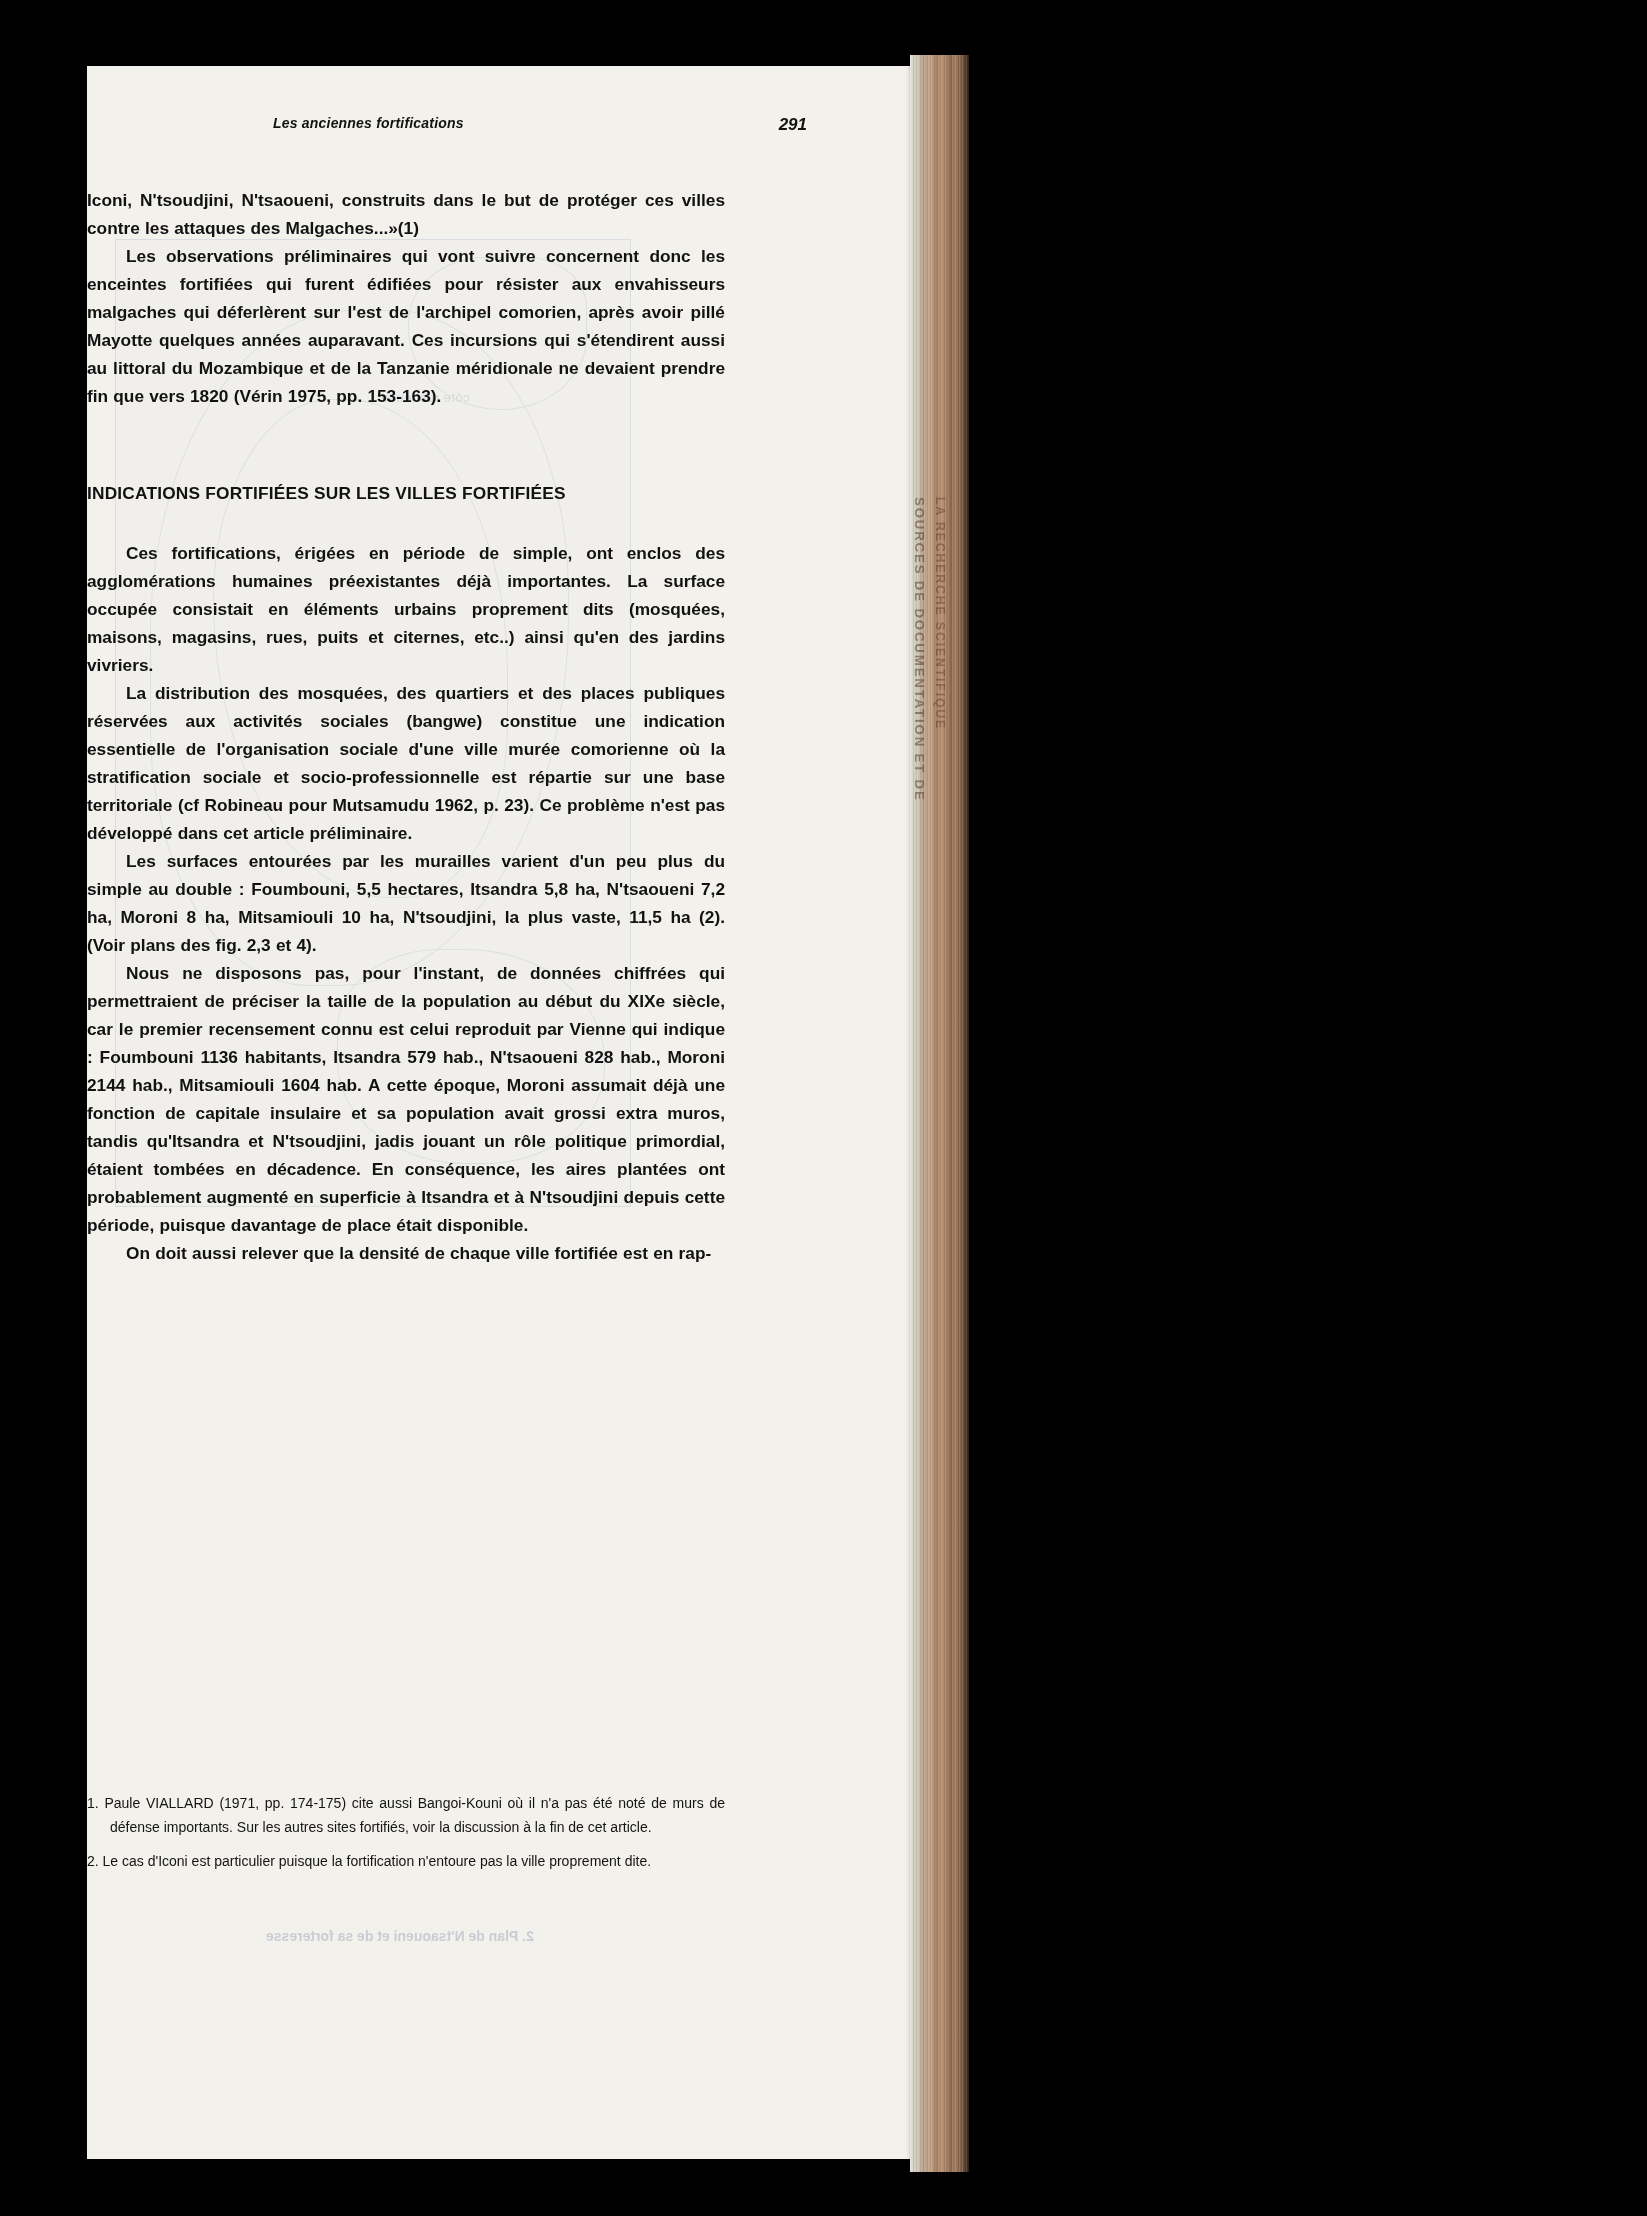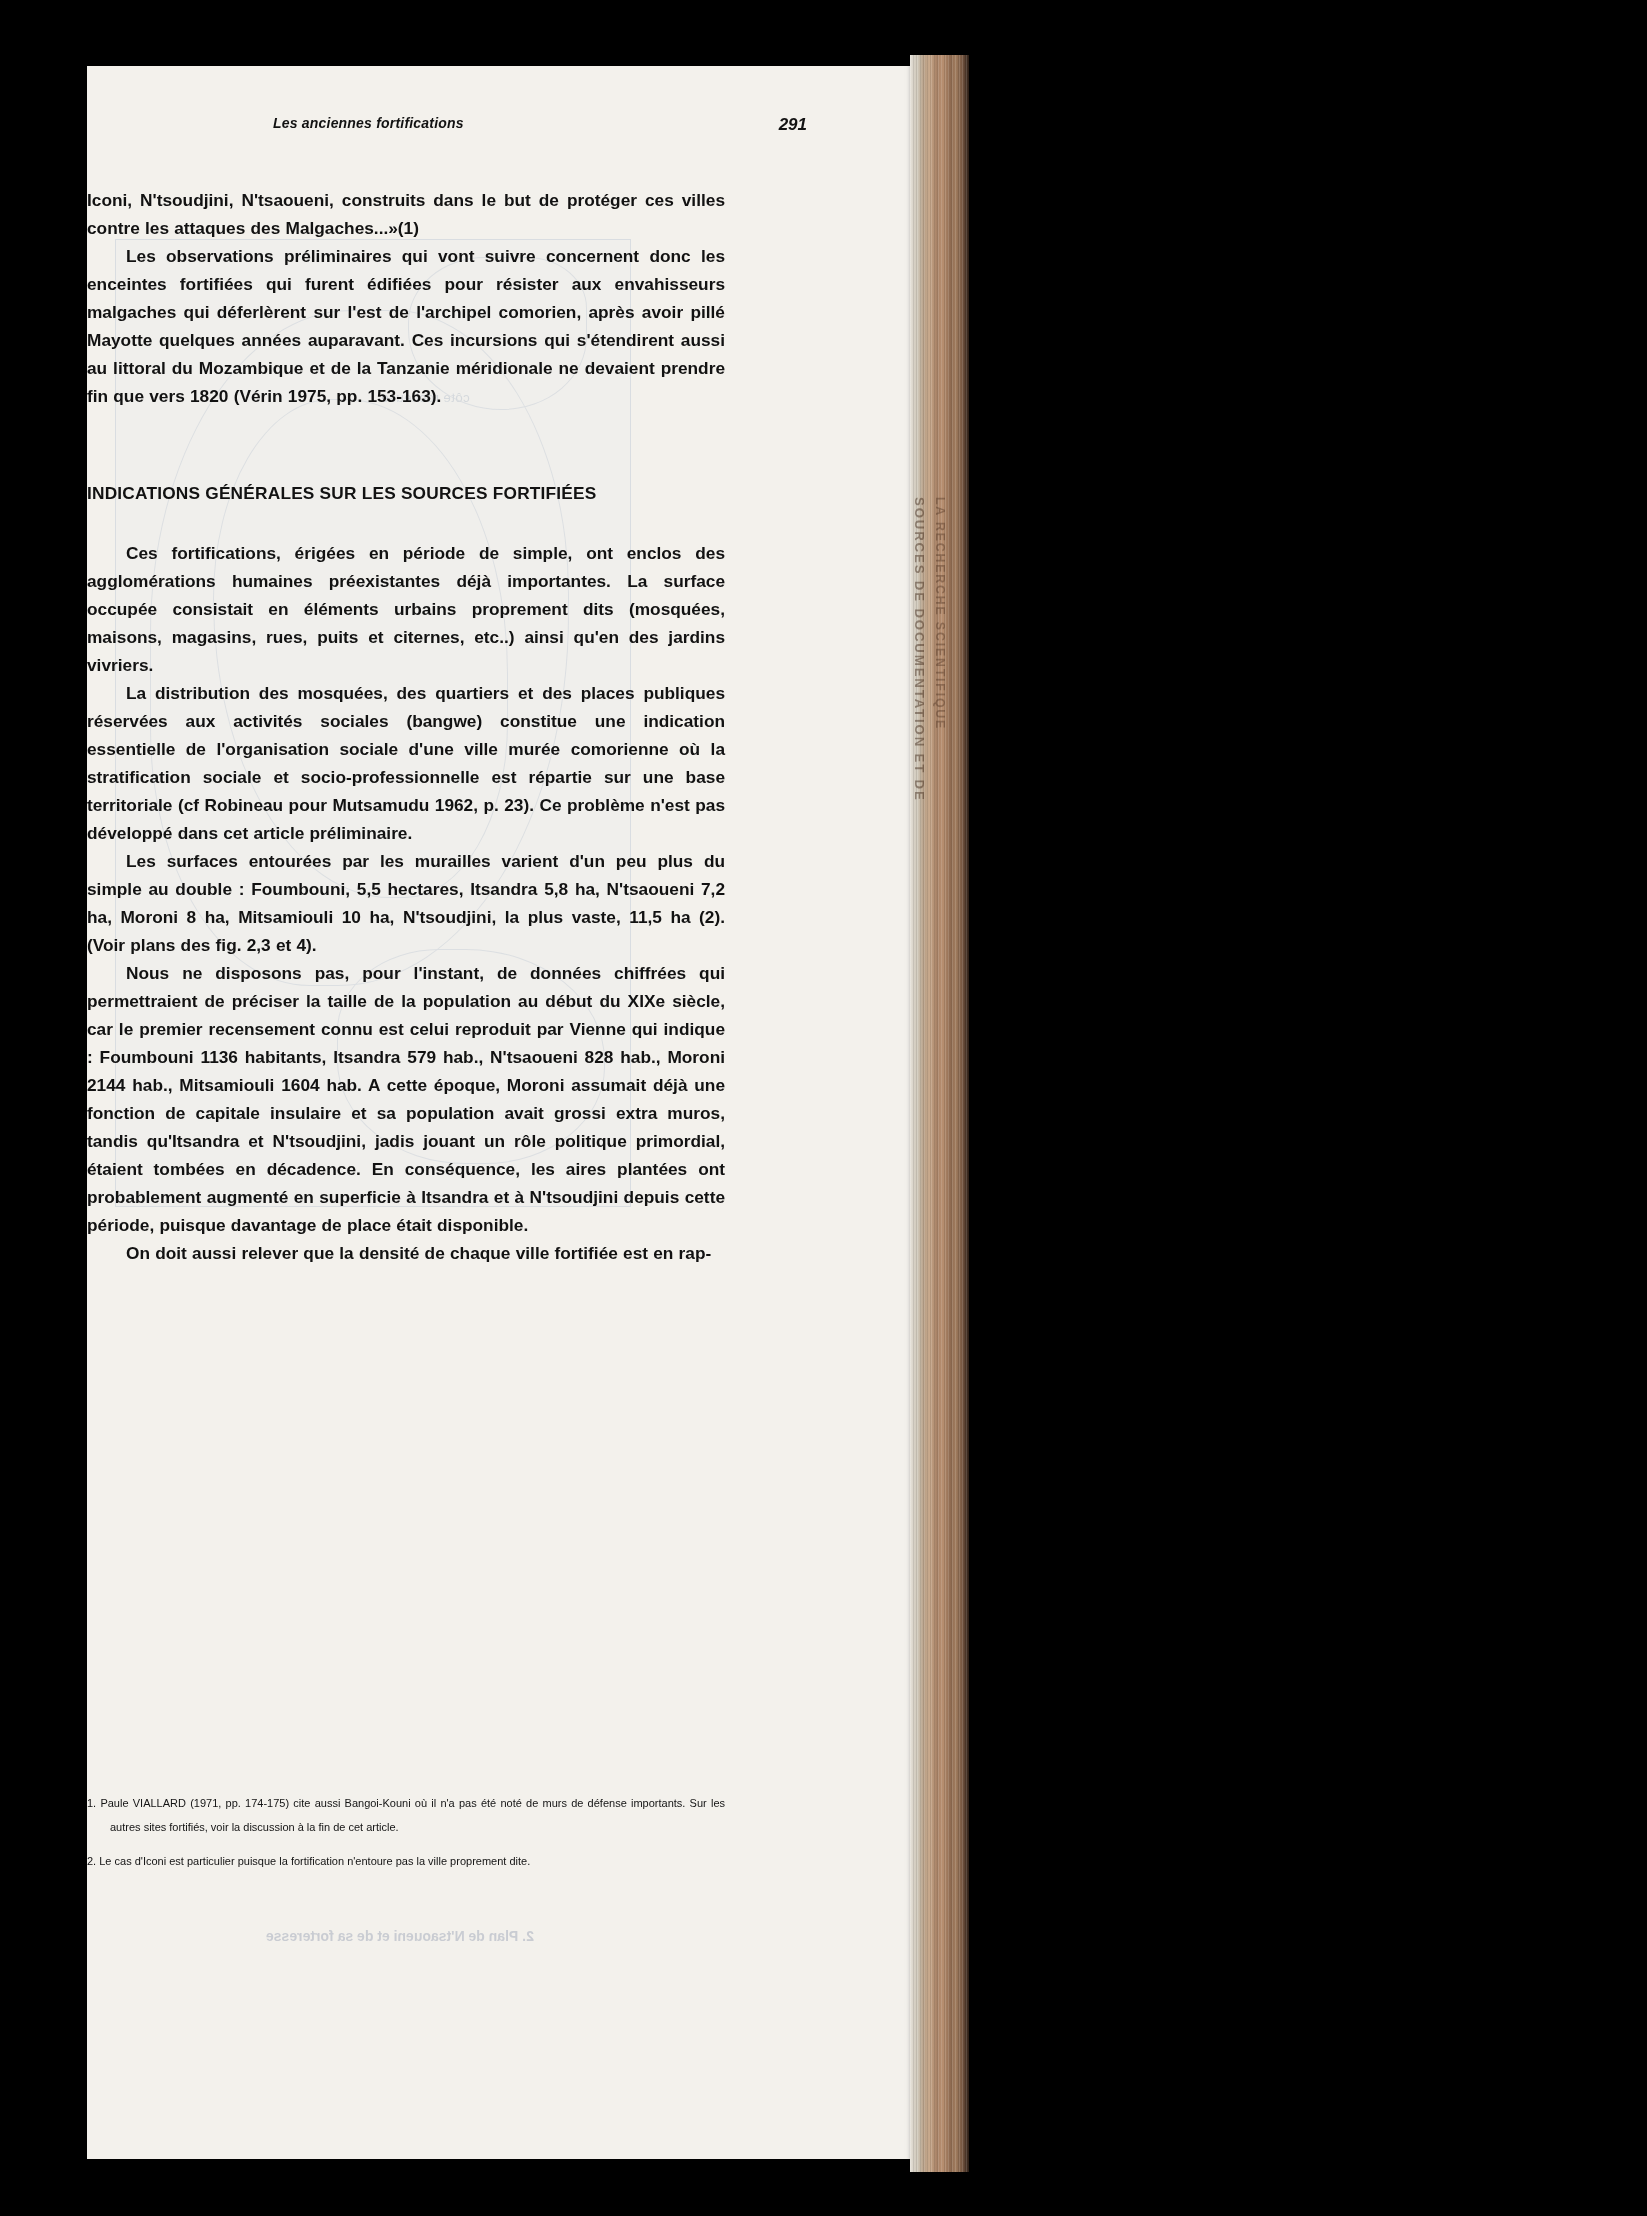--- a/index.html
+++ b/index.html
@@ -180,21 +180,21 @@
 
   #notes {
     position: absolute;
     left: 87px;
     top: 1791px;
     width: 638px;
     color: #141414;
   }
   #notes p {
     margin: 0 0 0 0;
-    font-size: 11px;
+    font-size: 14px;
     line-height: 24px;
     text-align: justify;
   }
   #notes p + p { margin-top: 10px; }
   .note-hang { padding-left: 23px; text-indent: -23px; }
 
   
   #caption-ghost {
     position: absolute;
     left: 266px;
@@ -230,21 +230,21 @@
   <div id="content">
 
     <div class="runhead">
       <div class="rh-title">Les anciennes fortifications</div>
       <div class="rh-page">291</div>
     </div>
 
     <p class="body">Iconi, N'tsoudjini, N'tsaoueni, construits dans le but de protéger ces villes contre les attaques des Malgaches...»(1)</p>
     <p class="body indent">Les observations préliminaires qui vont suivre concernent donc les enceintes fortifiées qui furent édifiées pour résister aux envahisseurs malgaches qui déferlèrent sur l'est de l'archipel comorien, après avoir pillé Mayotte quelques années auparavant. Ces incursions qui s'étendirent aussi au littoral du Mozambique et de la Tanzanie méridionale ne devaient prendre fin que vers 1820 (Vérin 1975, pp. 153-163).</p>
 
-    <h2 class="section">INDICATIONS GÉNÉRALES SUR LES SOURCES FORTIFIÉES</h2>
+    <h2 class="section">INDICATIONS FORTIFIÉES SUR LES VILLES FORTIFIÉES</h2>
 
     <p class="body indent">Ces fortifications, érigées en période de simple, ont enclos des agglomérations humaines préexistantes déjà importantes. La surface occupée consistait en éléments urbains proprement dits (mosquées, maisons, magasins, rues, puits et citernes, etc..) ainsi qu'en des jardins vivriers.</p>
     <p class="body indent">La distribution des mosquées, des quartiers et des places publiques réservées aux activités sociales (bangwe) constitue une indication essentielle de l'organisation sociale d'une ville murée comorienne où la stratification sociale et socio-professionnelle est répartie sur une base territoriale (cf Robineau pour Mutsamudu 1962, p. 23). Ce problème n'est pas développé dans cet article préliminaire.</p>
     <p class="body indent">Les surfaces entourées par les murailles varient d'un peu plus du simple au double : Foumbouni, 5,5 hectares, Itsandra 5,8 ha, N'tsaoueni 7,2 ha, Moroni 8 ha, Mitsamiouli 10 ha, N'tsoudjini, la plus vaste, 11,5 ha (2). (Voir plans des fig. 2,3 et 4).</p>
     <p class="body indent">Nous ne disposons pas, pour l'instant, de données chiffrées qui permettraient de préciser la taille de la population au début du XIXe siècle, car le premier recensement connu est celui reproduit par Vienne qui indique : Foumbouni 1136 habitants, Itsandra 579 hab., N'tsaoueni 828 hab., Moroni 2144 hab., Mitsamiouli 1604 hab. A cette époque, Moroni assumait déjà une fonction de capitale insulaire et sa population avait grossi extra muros, tandis qu'Itsandra et   N'tsoudjini, jadis jouant un rôle politique primordial, étaient tombées en  décadence. En conséquence, les aires plantées ont probablement augmenté en superficie à Itsandra et à N'tsoudjini depuis cette période, puisque davantage de place était disponible.</p>
     <p class="body indent">On doit aussi relever que la densité de chaque ville fortifiée est en rap-</p>
   </div>
 
   <div id="notes">
     <p class="note-hang">1.  Paule VIALLARD (1971, pp. 174-175) cite aussi Bangoi-Kouni où il n'a pas été noté de murs de défense importants. Sur les autres sites fortifiés, voir la discussion à la fin de cet article.</p>

